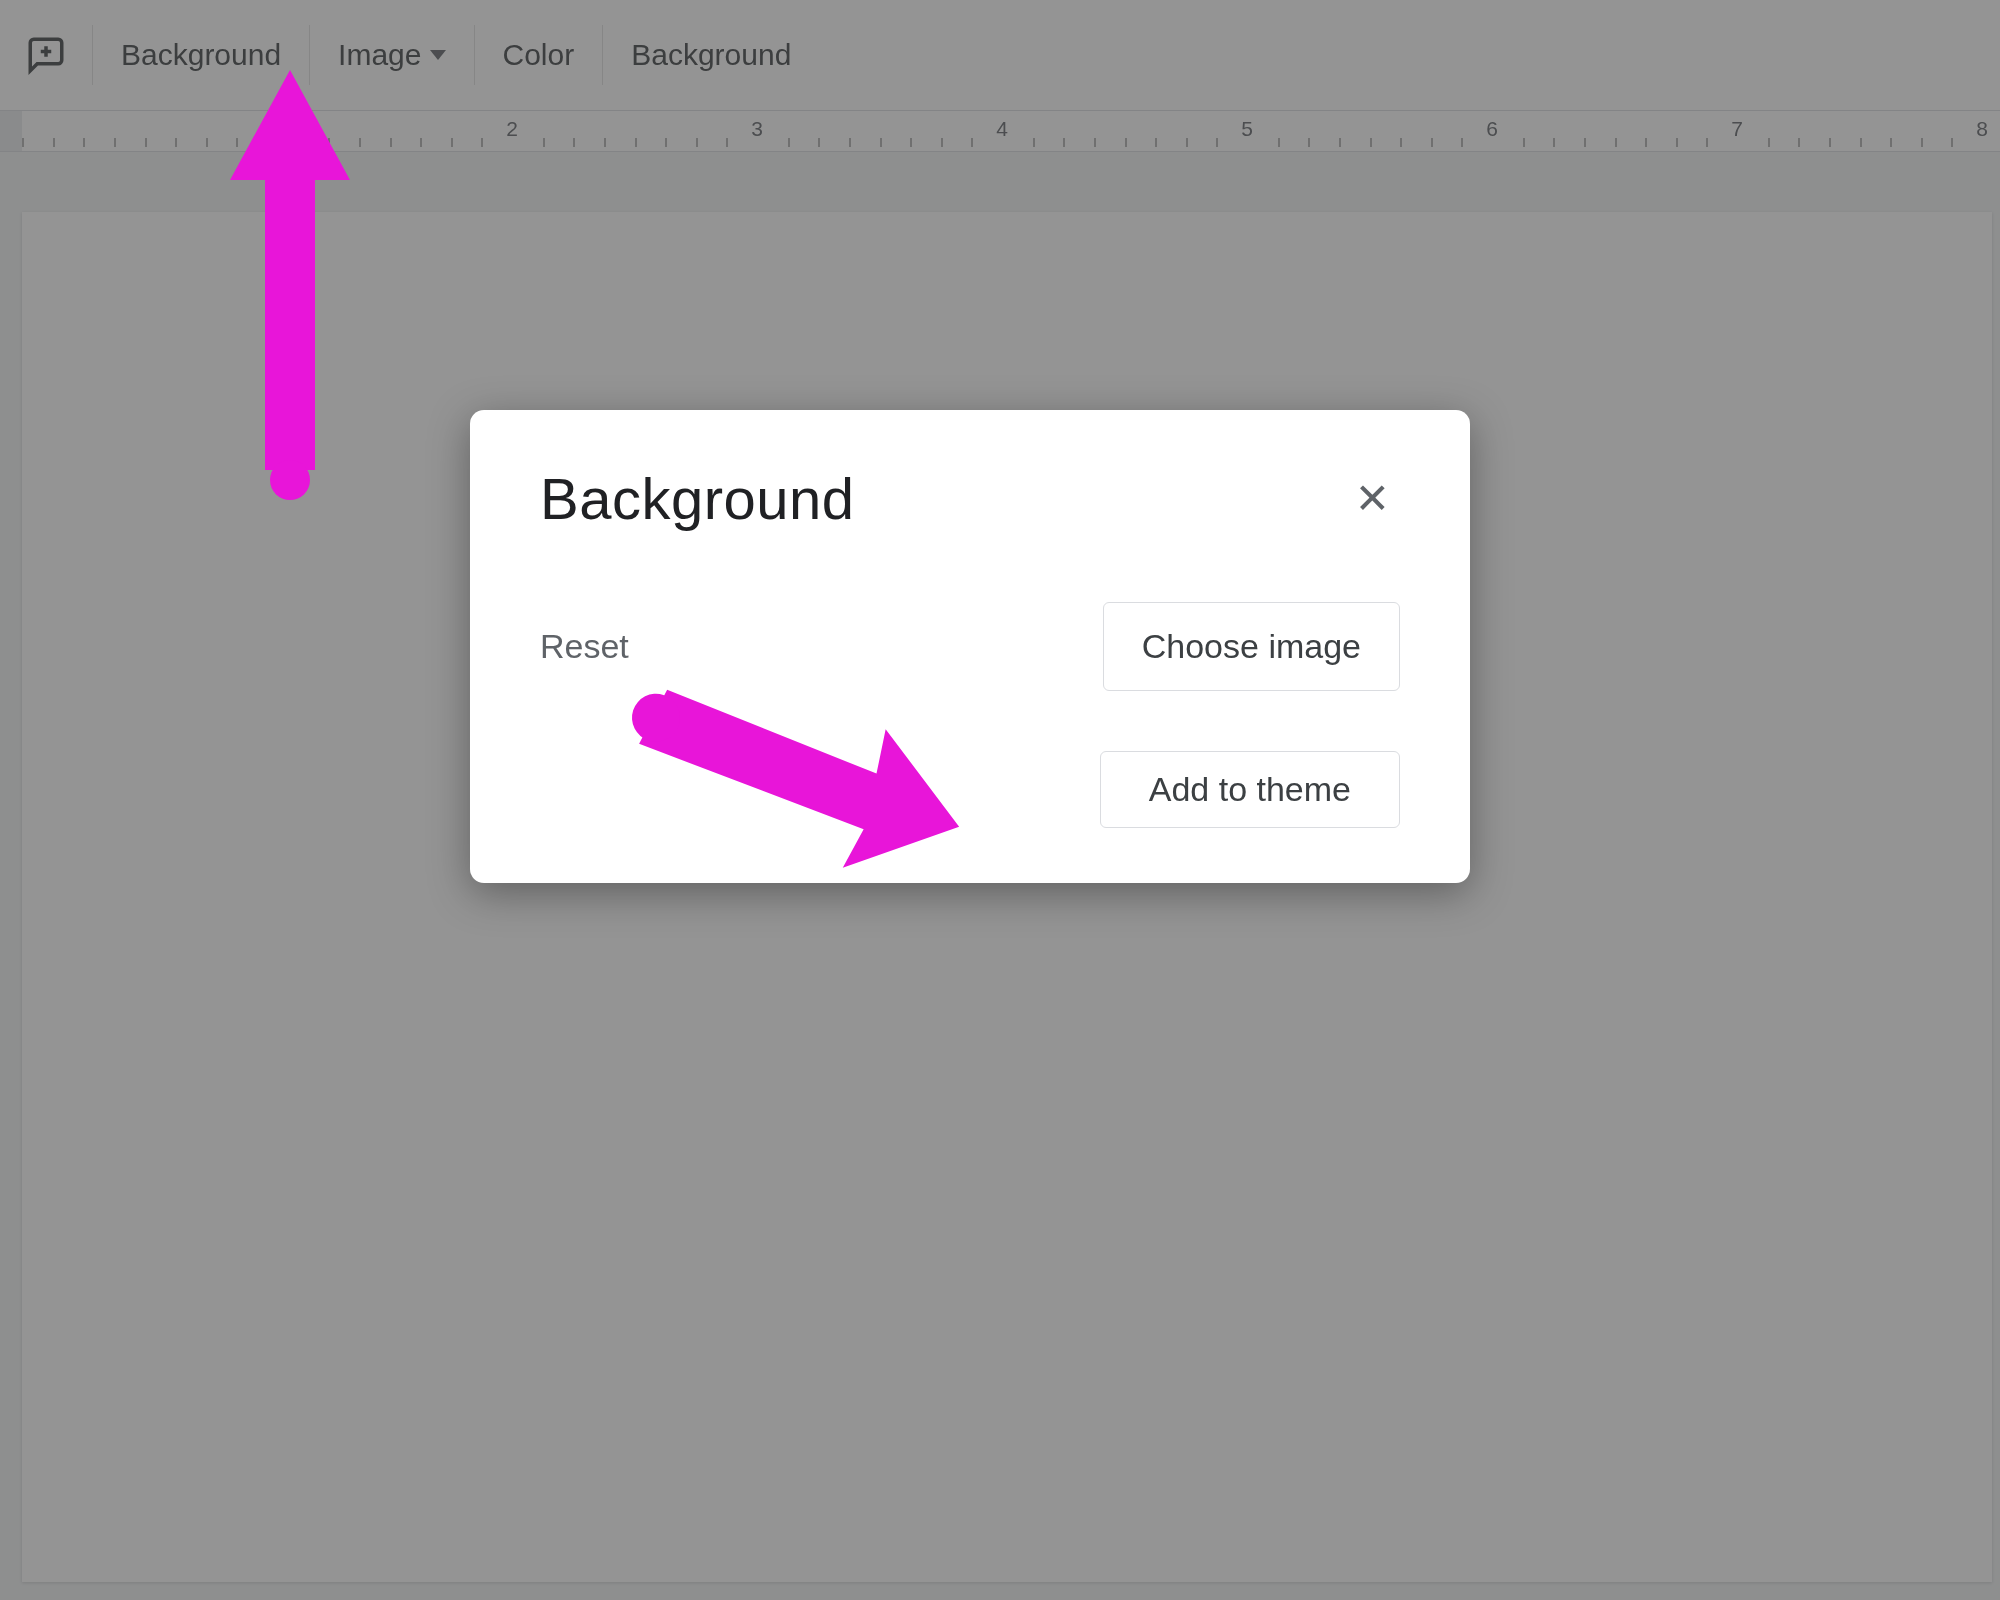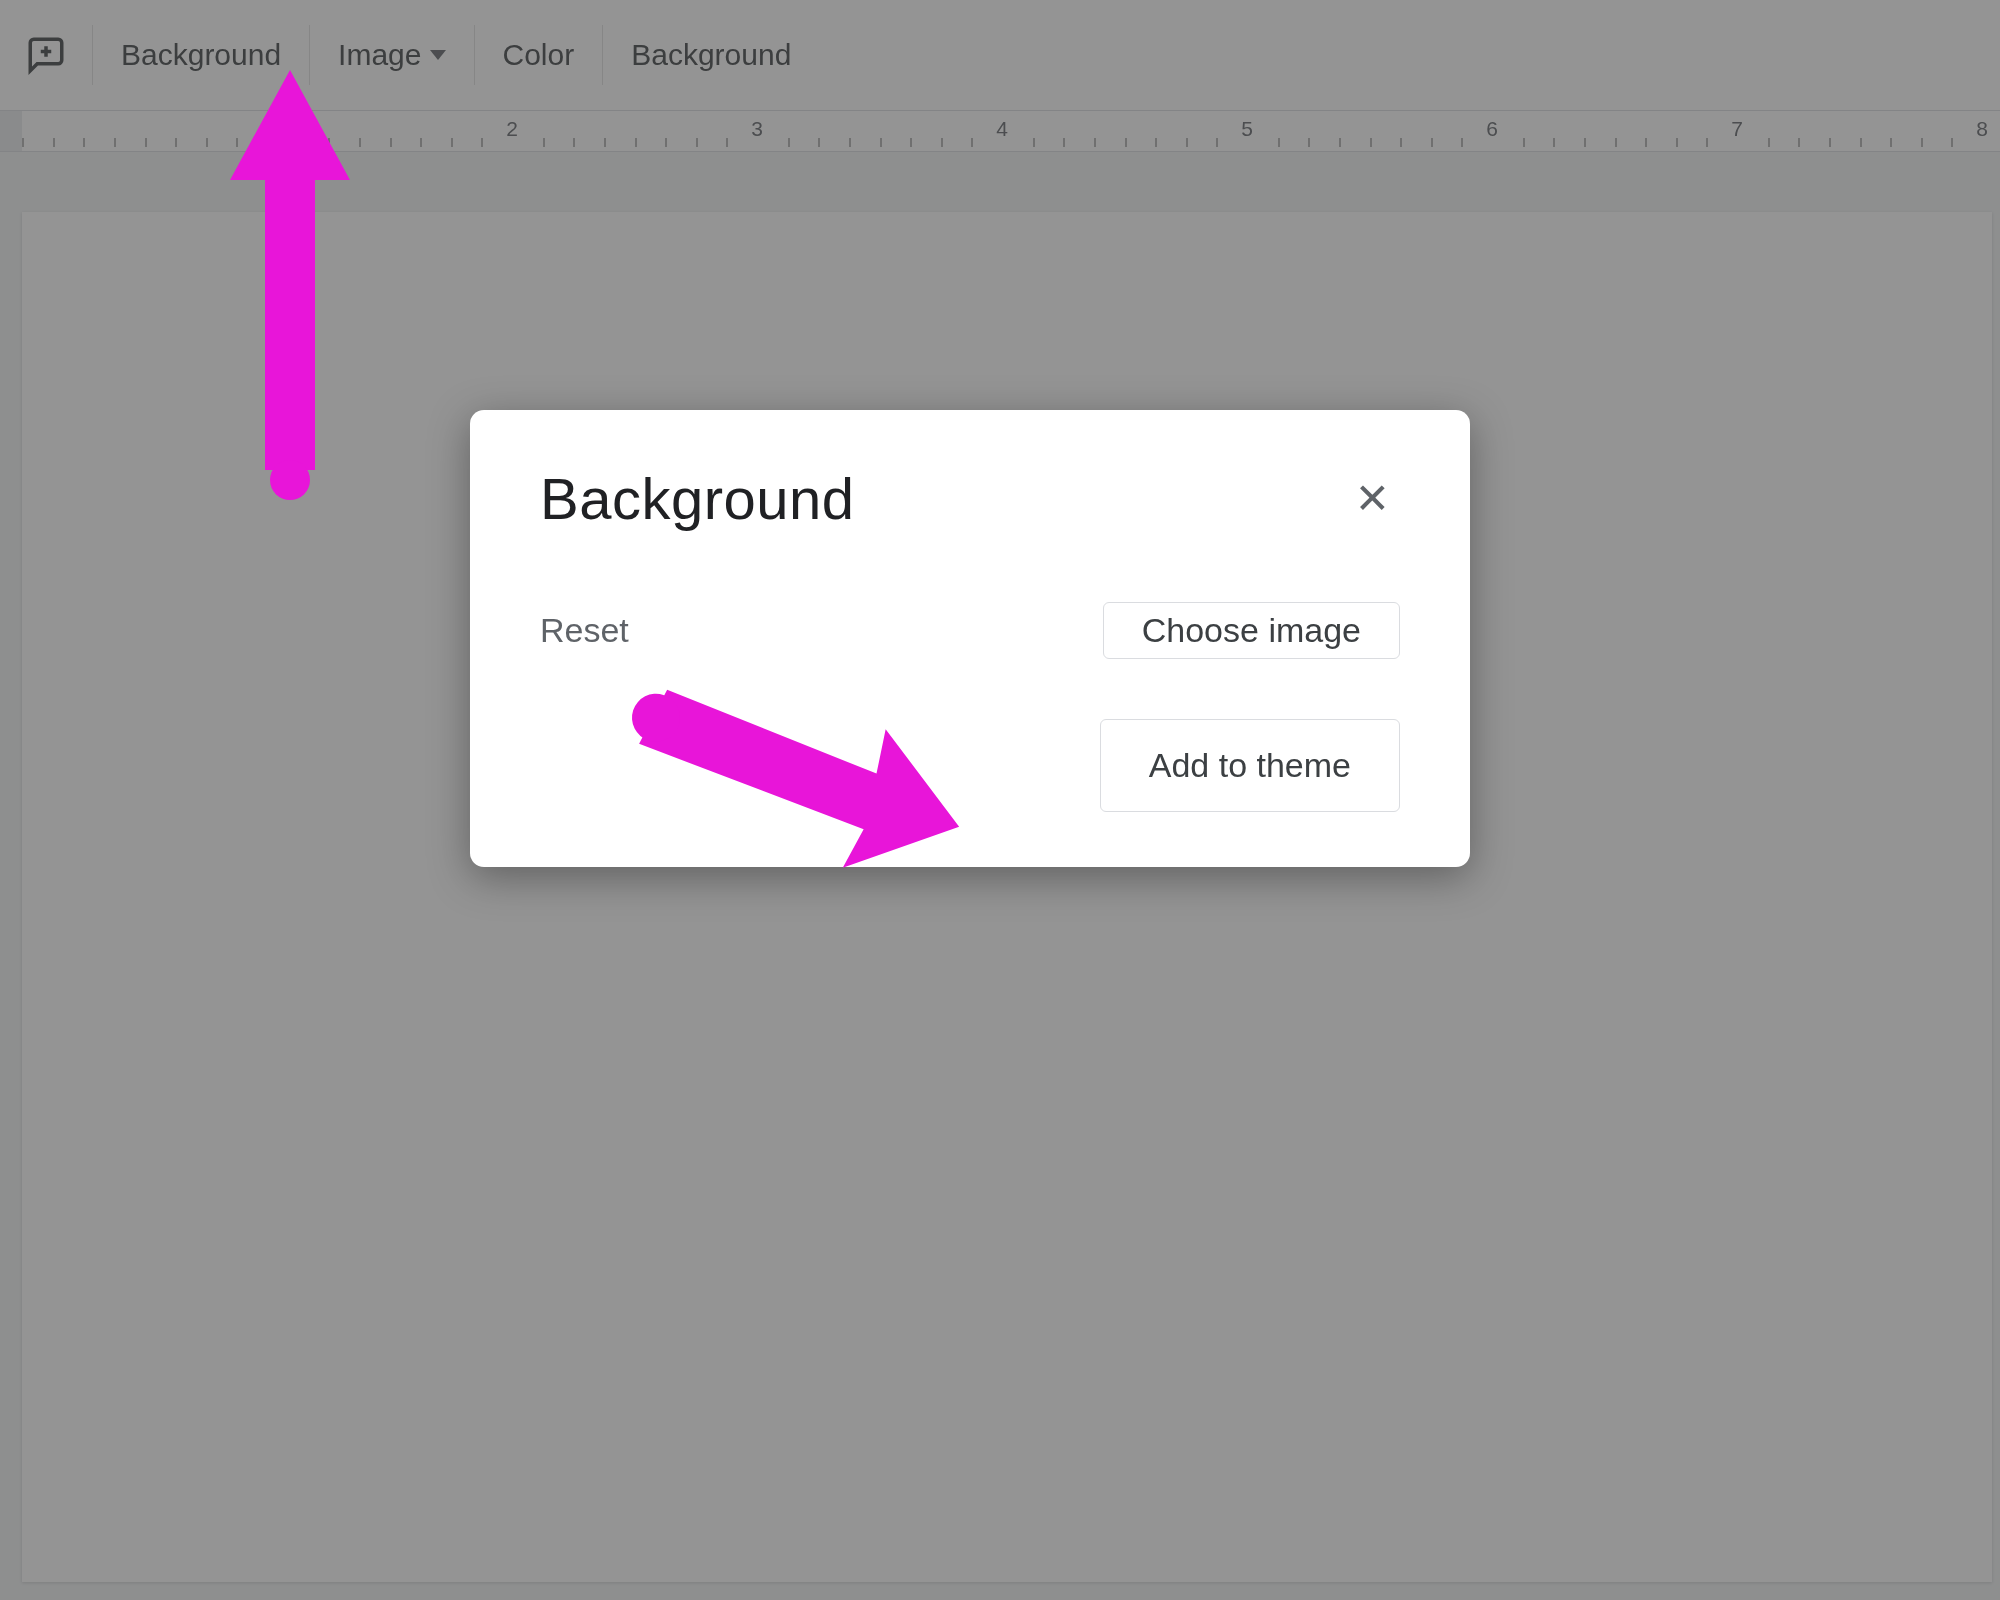--- a/index.html
+++ b/index.html
@@ -151,21 +151,21 @@
   }
   .color-control .caret {
     width: 0; height: 0;
     border-left: 8px solid transparent;
     border-right: 8px solid transparent;
     border-top: 10px solid #5f6368;
   }
   .choose-btn {
     border: 1px solid #dadce0;
     border-radius: 6px;
-    padding: 8px 38px;
+    padding: 24px 38px;
     font-size: 34px;
     color: #3c4043;
     background: #fff;
     cursor: pointer;
   }
   .reset-btn {
     border: 1px solid #f1f1f1;
     border-radius: 6px;
     padding: 24px 50px;
     font-size: 34px;
@@ -174,21 +174,21 @@
     cursor: default;
   }
   .dialog-actions {
     display: flex;
     justify-content: flex-end;
     gap: 34px;
     margin-top: 40px;
   }
   .action-btn {
     border-radius: 6px;
-    padding: 26px 48px;
+    padding: 18px 48px;
     font-size: 34px;
     cursor: pointer;
   }
   .action-secondary {
     border: 1px solid #dadce0;
     background: #fff;
     color: #3c4043;
   }
   .action-primary {
     border: none;

